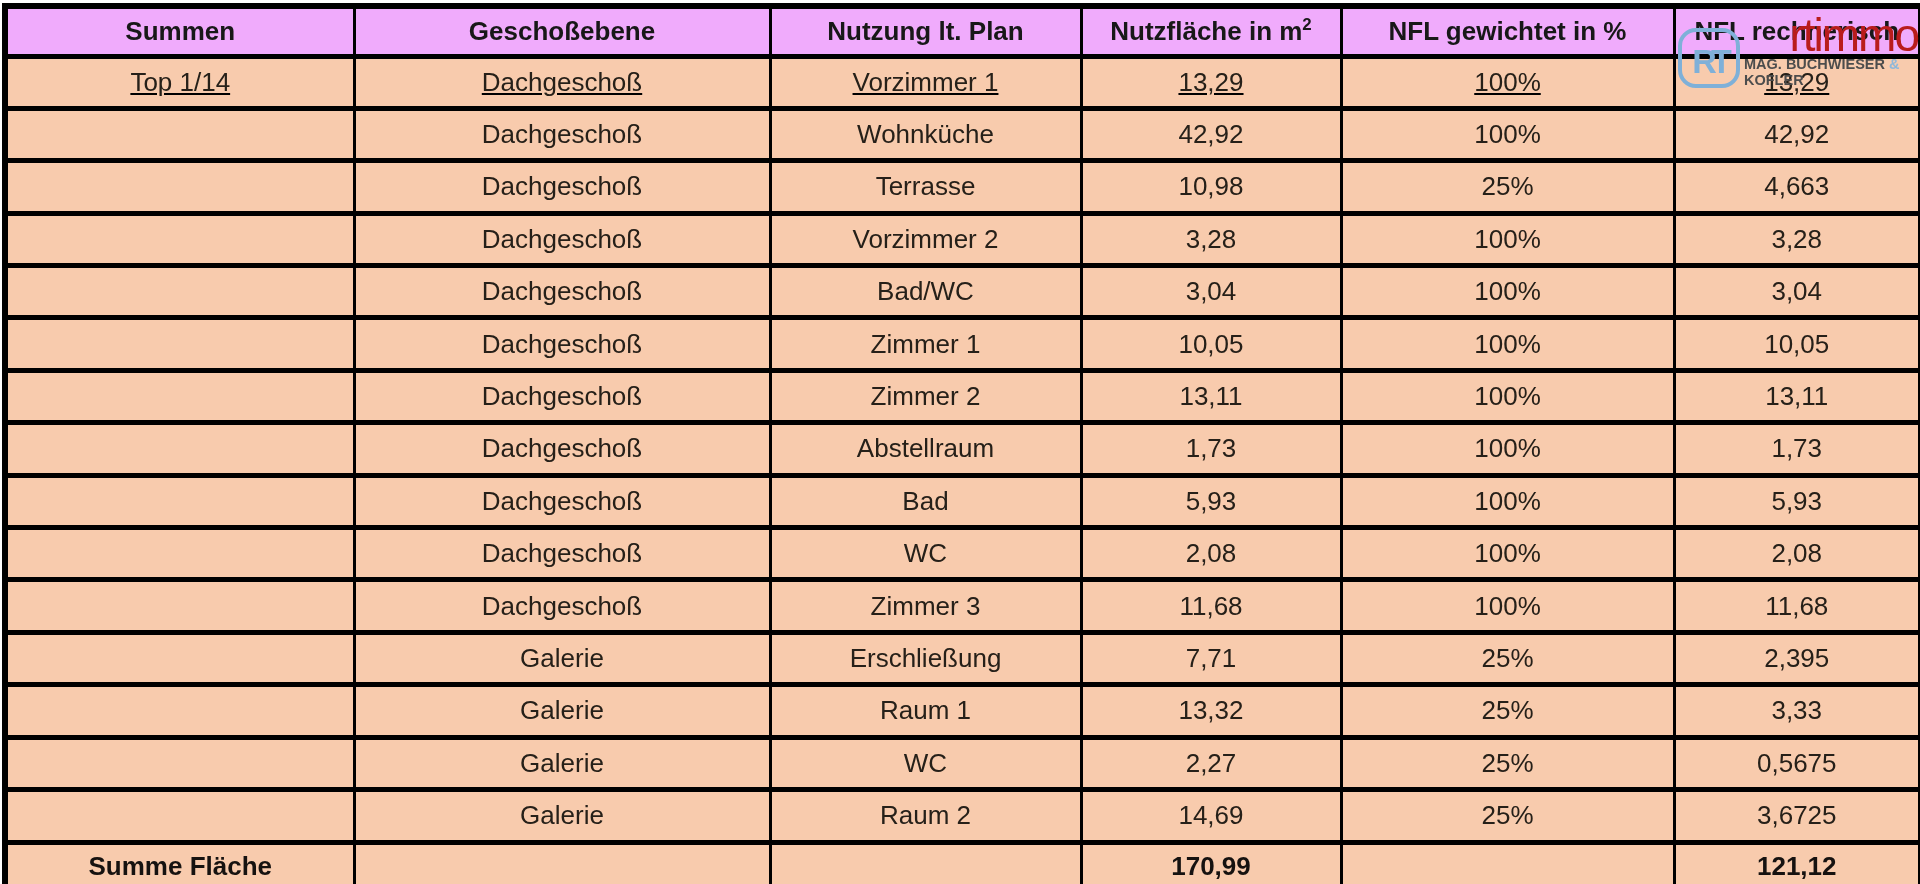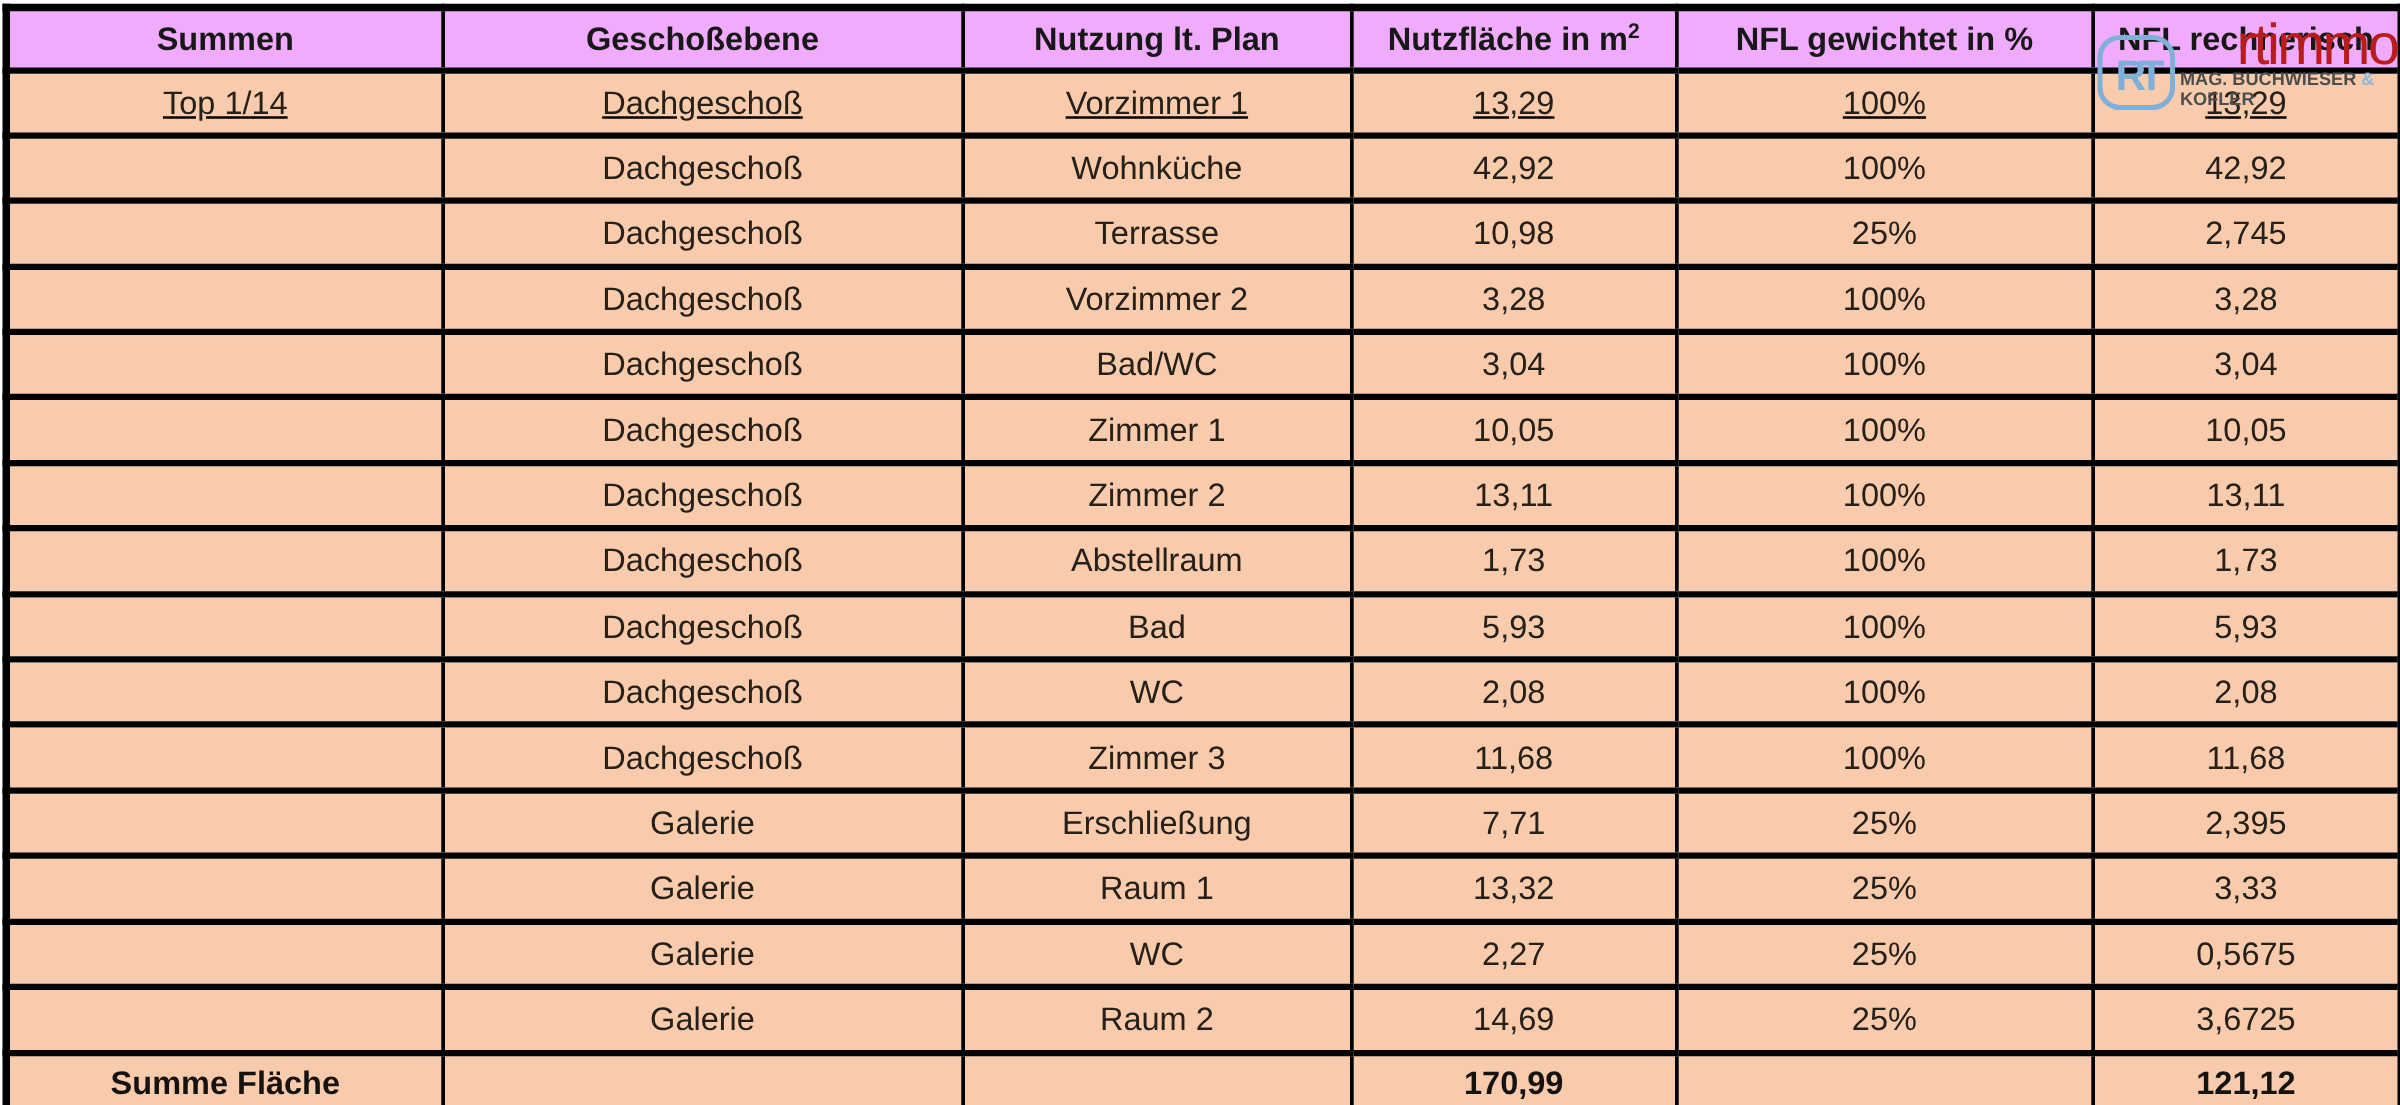--- a/index.html
+++ b/index.html
@@ -145,21 +145,21 @@
           <td>42,92</td>
           <td>100%</td>
           <td>42,92</td>
         </tr>
         <tr style="height: 48.3px;">
           <td></td>
           <td>Dachgeschoß</td>
           <td>Terrasse</td>
           <td>10,98</td>
           <td>25%</td>
-          <td>2,745</td>
+          <td>4,663</td>
         </tr>
         <tr style="height: 48.3px;">
           <td></td>
           <td>Dachgeschoß</td>
           <td>Vorzimmer 2</td>
           <td>3,28</td>
           <td>100%</td>
           <td>3,28</td>
         </tr>
         <tr style="height: 48.3px;">

